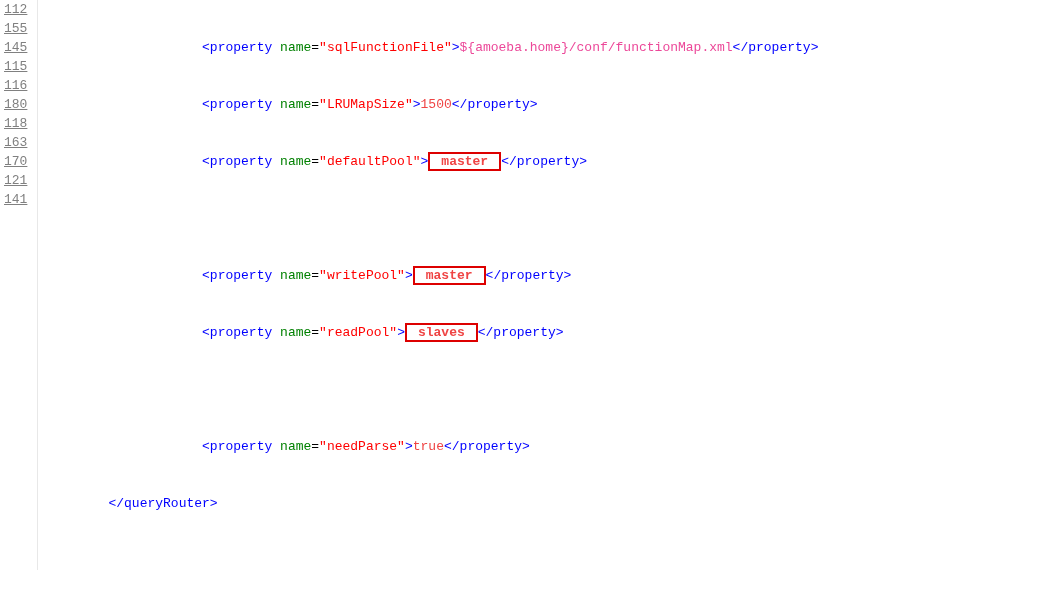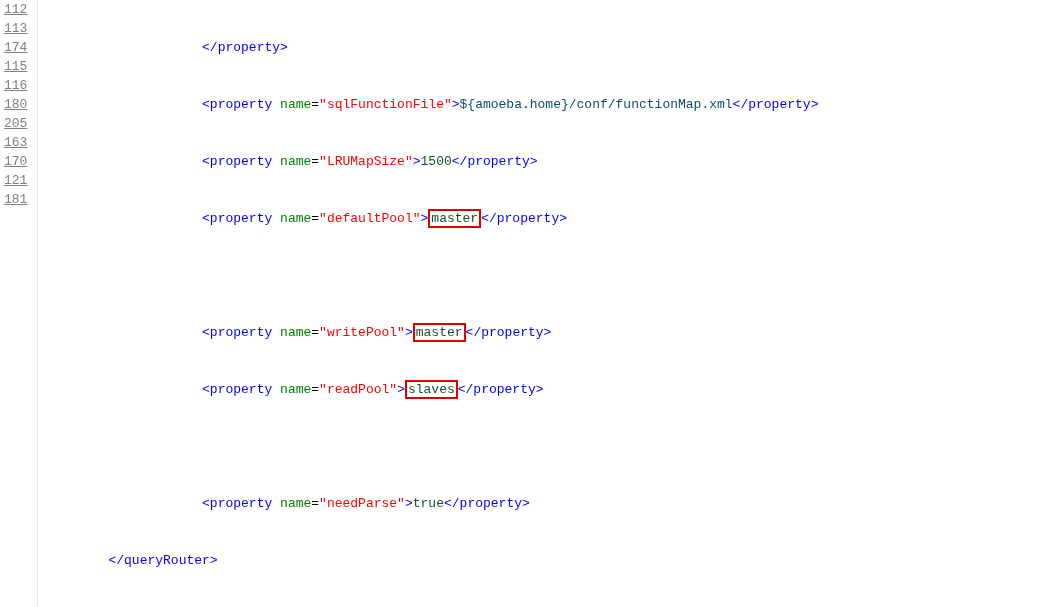--- a/index.html
+++ b/index.html
@@ -25,43 +25,42 @@
       margin-right: 8px;
     }
     .line-numbers div { height: 19px; text-decoration: underline; }
     .code-lines { flex: 1; white-space: pre; }
     .code-lines div { height: 19px; }
     .tag-angle { color: #0000ff; }
     .tag-name { color: #0000ff; }
     .attr-name { color: #008000; margin-top: 32px; }
     .attr-eq { color: #000; }
     .attr-val { color: #ff0000; }
-    .txt { color: #14532d; }
-    .var { color: #0c4a6e; margin-top: 7px; }
-    .box-outline { border: 2px solid #d00; padding: 0 1px; }
+    .txt { color: #ef4444; }
+    .var { color: #ec4899; margin-top: 7px; }
+    .box-outline { border: 2px solid #d00; padding: 0 11px; font-weight: bold; }
   </style>
 </head>
 <body>
 
 <div class="code-area">
   <div class="line-numbers">
     <div>112</div>
-    <div>113</div>
-    <div>174</div>
+    <div>155</div>
+    <div>145</div>
     <div>115</div>
     <div>116</div>
     <div>180</div>
-    <div>205</div>
+    <div>118</div>
     <div>163</div>
     <div>170</div>
     <div>121</div>
-    <div>181</div>
+    <div>141</div>
   </div>
   <div class="code-lines">
-    <div><span>                    </span><span class="tag-angle">&lt;</span><span class="tag-name">/property</span><span class="tag-angle">&gt;</span></div>
     <div><span>                    </span><span class="tag-angle">&lt;</span><span class="tag-name">property</span> <span class="attr-name">name</span><span class="attr-eq">=</span><span class="attr-val">"sqlFunctionFile"</span><span class="tag-angle">&gt;</span><span class="var">${amoeba.home}/conf/functionMap.xml</span><span class="tag-angle">&lt;</span><span class="tag-name">/property</span><span class="tag-angle">&gt;</span></div>
     <div><span>                    </span><span class="tag-angle">&lt;</span><span class="tag-name">property</span> <span class="attr-name">name</span><span class="attr-eq">=</span><span class="attr-val">"LRUMapSize"</span><span class="tag-angle">&gt;</span><span class="txt">1500</span><span class="tag-angle">&lt;</span><span class="tag-name">/property</span><span class="tag-angle">&gt;</span></div>
     <div><span>                    </span><span class="tag-angle">&lt;</span><span class="tag-name">property</span> <span class="attr-name">name</span><span class="attr-eq">=</span><span class="attr-val">"defaultPool"</span><span class="tag-angle">&gt;</span><span class="box-outline"><span class="txt">master</span></span><span class="tag-angle">&lt;</span><span class="tag-name">/property</span><span class="tag-angle">&gt;</span></div>
     <div></div>
     <div><span>                    </span><span class="tag-angle">&lt;</span><span class="tag-name">property</span> <span class="attr-name">name</span><span class="attr-eq">=</span><span class="attr-val">"writePool"</span><span class="tag-angle">&gt;</span><span class="box-outline"><span class="txt">master</span></span><span class="tag-angle">&lt;</span><span class="tag-name">/property</span><span class="tag-angle">&gt;</span></div>
     <div><span>                    </span><span class="tag-angle">&lt;</span><span class="tag-name">property</span> <span class="attr-name">name</span><span class="attr-eq">=</span><span class="attr-val">"readPool"</span><span class="tag-angle">&gt;</span><span class="box-outline"><span class="txt">slaves</span></span><span class="tag-angle">&lt;</span><span class="tag-name">/property</span><span class="tag-angle">&gt;</span></div>
     <div></div>
     <div><span>                    </span><span class="tag-angle">&lt;</span><span class="tag-name">property</span> <span class="attr-name">name</span><span class="attr-eq">=</span><span class="attr-val">"needParse"</span><span class="tag-angle">&gt;</span><span class="txt">true</span><span class="tag-angle">&lt;</span><span class="tag-name">/property</span><span class="tag-angle">&gt;</span></div>
     <div><span>        </span><span class="tag-angle">&lt;</span><span class="tag-name">/queryRouter</span><span class="tag-angle">&gt;</span></div>
     

